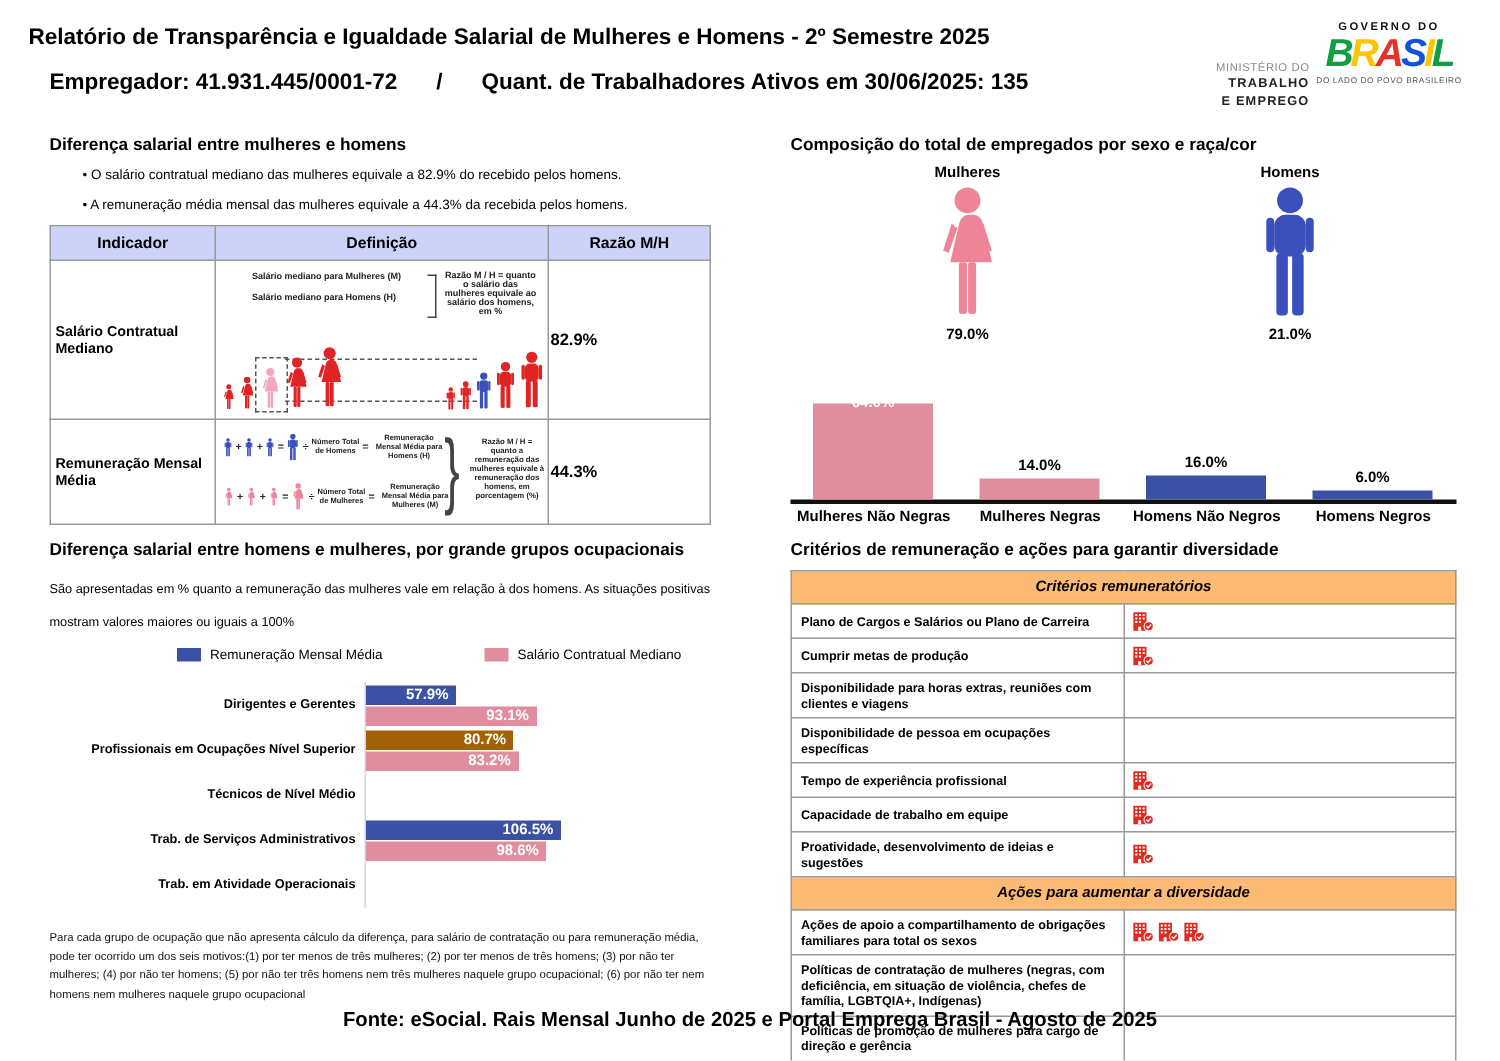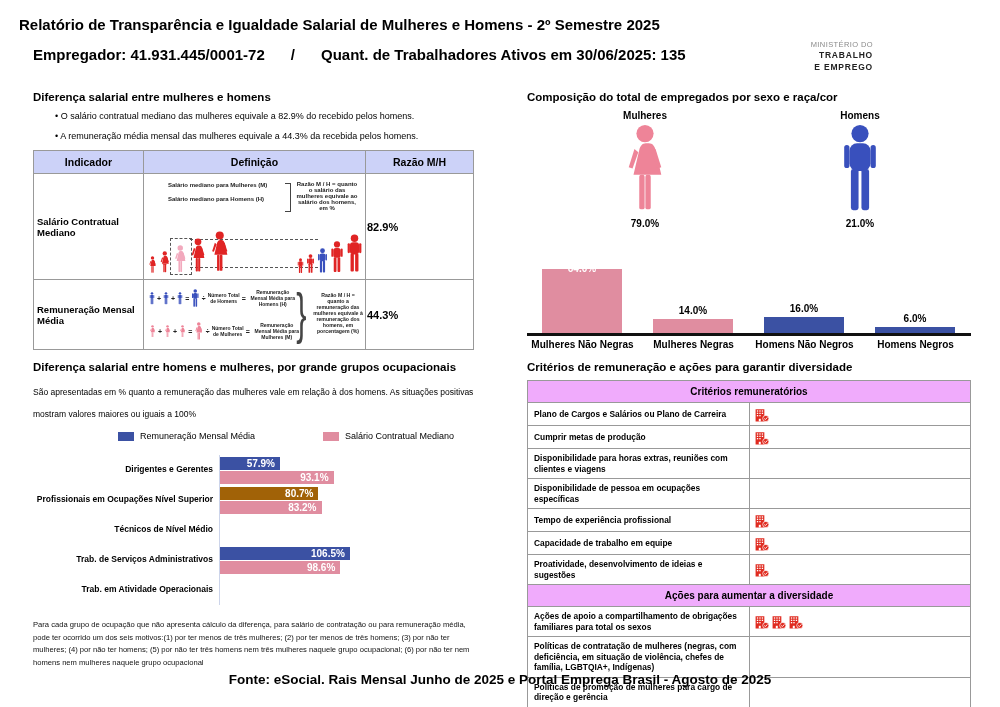--- a/index.html
+++ b/index.html
@@ -68,32 +68,32 @@
   .comp-cats{display:flex;}
   .comp-cat{width:111px;text-align:center;font-size:10px;font-weight:bold;padding-top:3px;}
 
   
   .occ-sub{position:absolute;left:33px;top:381px;width:472px;font-size:8.5px;line-height:22px;}
   .occ-legend{position:absolute;left:118px;top:431px;display:flex;gap:68px;font-size:9px;}
   .leg-item{display:flex;align-items:center;gap:6px;}
   .swatch{width:16px;height:9px;display:inline-block;}
   .sw-blue{background:#3b51a3;} .sw-pink{background:#e08da0;}
   .occ-chart{position:absolute;left:33px;top:455px;width:462px;}
-  .occ-row{display:flex;height:30px;}
+  .occ-row{display:flex;height:30px;margin-left:24px;}
   .occ-label{width:180px;font-size:8.5px;font-weight:bold;text-align:right;padding-right:6px;
              display:flex;align-items:center;justify-content:flex-end;line-height:1.1;}
   .occ-bars{flex:1;border-left:1px solid #ccd4ea;display:flex;flex-direction:column;justify-content:center;gap:1px;}
   .occ-bar{height:13px;color:#fff;font-size:10px;font-weight:bold;text-align:right;
            line-height:13px;padding-right:5px;box-sizing:border-box;}
   .occ-note{position:absolute;left:33px;top:619px;width:448px;font-size:7.6px;line-height:1.65;color:#111;}
 
   
   table.crit{position:absolute;left:527px;top:380px;width:444px;border-collapse:collapse;table-layout:fixed;}
   table.crit td{border:1px solid #999;}
-  td.section{background:#f0abfc;font-size:10px;font-weight:bold;text-align:center;padding:5px 2px;}
+  td.section{background:#fdba74;font-size:10px;font-weight:bold;text-align:center;padding:5px 2px;font-style:italic;}
   td.crit-label{font-size:8.4px;font-weight:bold;padding:4px 6px;line-height:1.25;}
   td.crit-icons{width:128px;padding:2px 4px;vertical-align:middle;}
   .bld{width:16px;height:14px;vertical-align:middle;margin-right:1px;color:#e02b20;}
 
   
   .footer{position:absolute;left:0;right:0;top:672px;text-align:center;font-size:13.5px;font-weight:bold;}
 </style>
 </head>
 <body>
 
@@ -138,20 +138,25 @@
   <div class="rpt-sub">
     <span>Empregador: 41.931.445/0001-72</span>
     <span>/</span>
     <span>Quant. de Trabalhadores Ativos em 30/06/2025: 135</span>
   </div>
   <div class="ministry">
     <div class="m1">MINISTÉRIO DO</div>
     <div class="m2">TRABALHO</div>
     <div class="m2">E EMPREGO</div>
   </div>
+  <div class="govlogo">
+    <div class="gov-top">GOVERNO DO</div>
+    <div class="gov-brand"><span style="color: rgb(15, 158, 70);">B</span><span style="color: rgb(253, 197, 0);">R</span><span style="color: rgb(226, 51, 37);">A</span><span style="color: rgb(19, 81, 216);">S</span><span style="color: rgb(253, 197, 0);">I</span><span style="color: rgb(15, 158, 70);">L</span></div>
+    <div class="gov-tag">DO LADO DO POVO BRASILEIRO</div>
+  </div>
 
   <div class="sec-heading" style="left:33px;top:91px;">Diferença salarial entre mulheres e homens</div>
   <div class="bullet" style="top:111px;">O salário contratual mediano das mulheres equivale a  82.9% do recebido pelos homens.</div>
   <div class="bullet" style="top:131px;">A remuneração média mensal das mulheres equivale a  44.3% da recebida pelos homens.</div>
 
   <table class="ind">
     <colgroup>
         <col style="width:110px">
         <col style="width:222px">
         <col style="width:108px">

